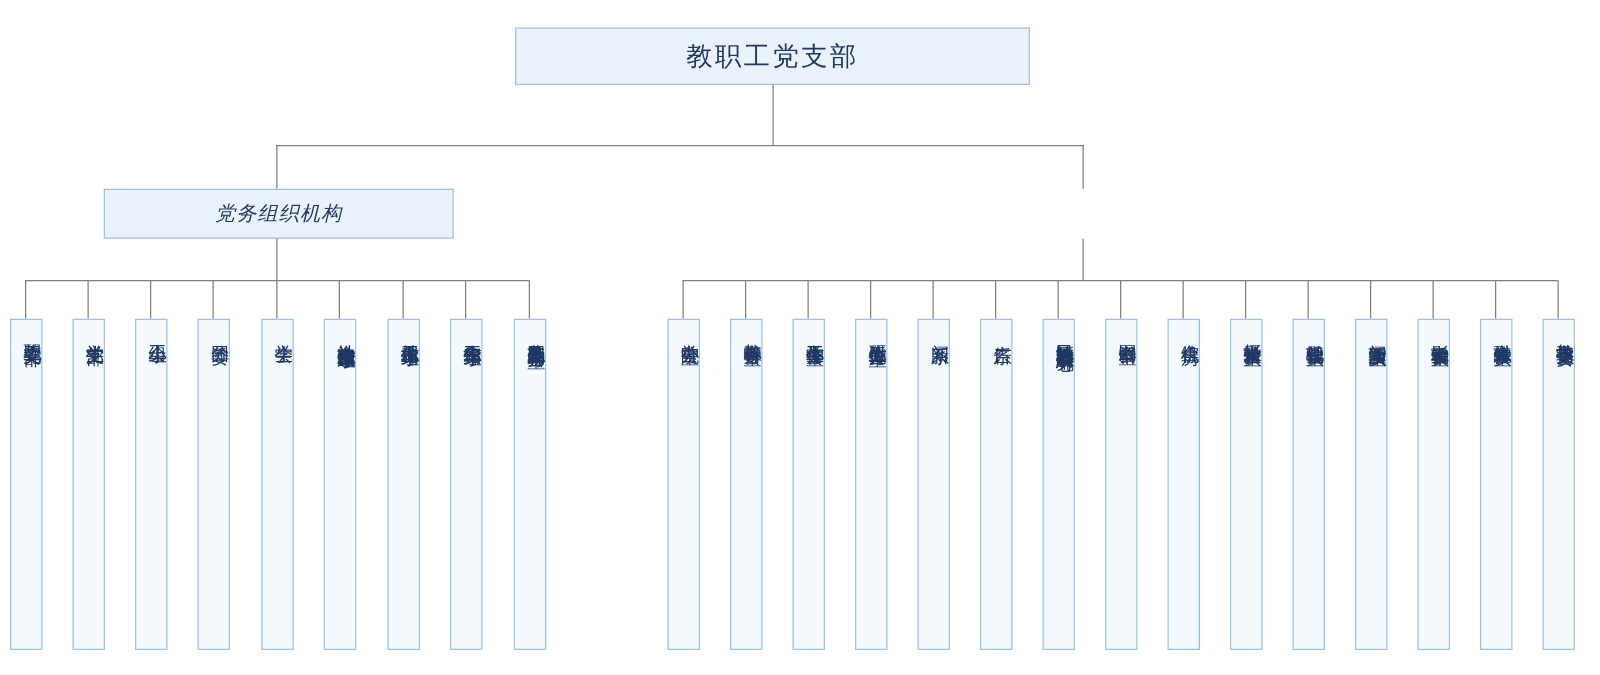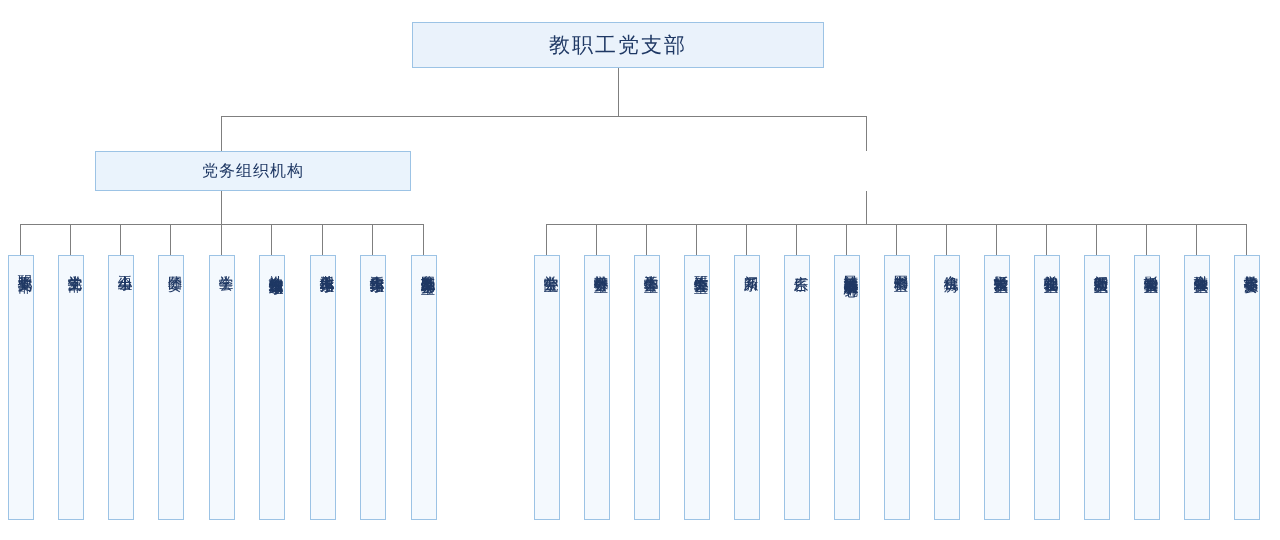--- a/index.html
+++ b/index.html
@@ -75,21 +75,21 @@
     <span>教职工党支部</span>
   </div>
 
   <div class="edge v" style="left:618px; top:68px; width:1px; height:48px;"></div>
 
   <div class="edge h" style="left:221px; top:116px; width:646px; height:1px;"></div>
 
   <div class="edge v" style="left:221px; top:116px; width:1px; height:35px;"></div>
   <div class="edge v" style="left:866px; top:116px; width:1px; height:35px;"></div>
 
-  <div class="node branch" style="left:95px; top:151px; width:316px; height:40px;">
+  <div class="node branch" style="left:83px; top:151px; width:280px; height:40px;font-style:italic;">
     <span>党务组织机构</span>
   </div>
 
 
   <div class="edge v" style="left:221px; top:191px; width:1px; height:33px;"></div>
   <div class="edge h" style="left:20px; top:224px; width:403px; height:1px;"></div>
 
   <div class="edge v" style="left:20px; top:224px; width:1px; height:31px;"></div>
   <div class="edge v" style="left:70px; top:224px; width:1px; height:31px;"></div>
   <div class="edge v" style="left:120px; top:224px; width:1px; height:31px;"></div>

